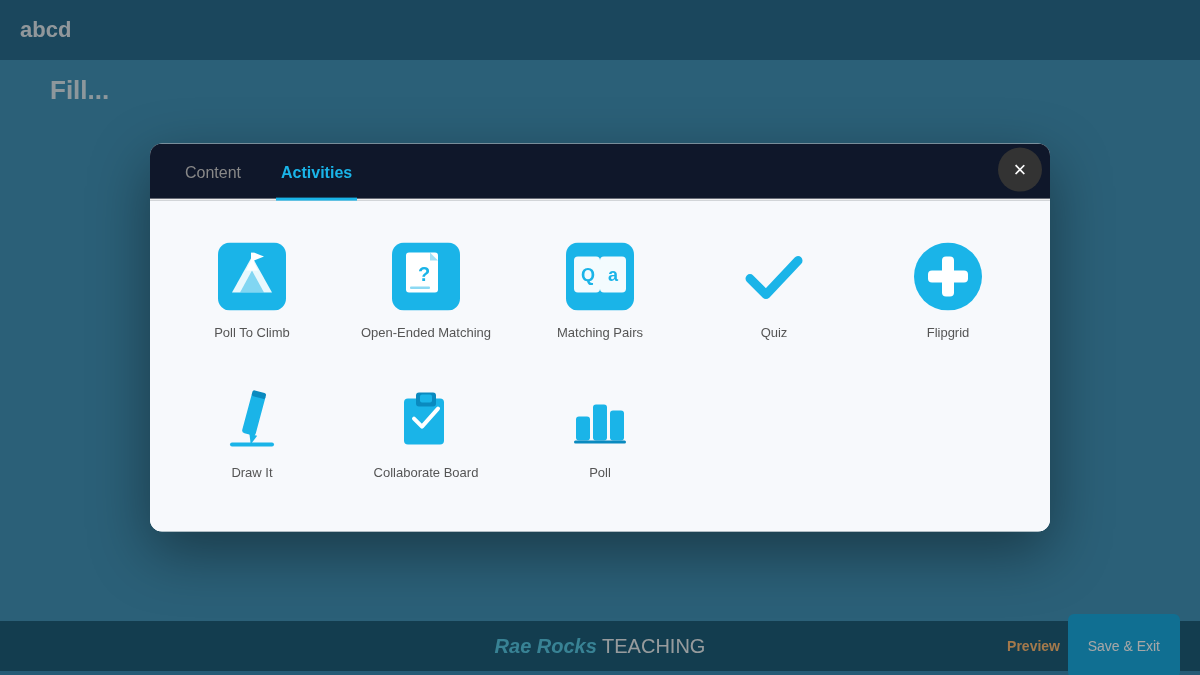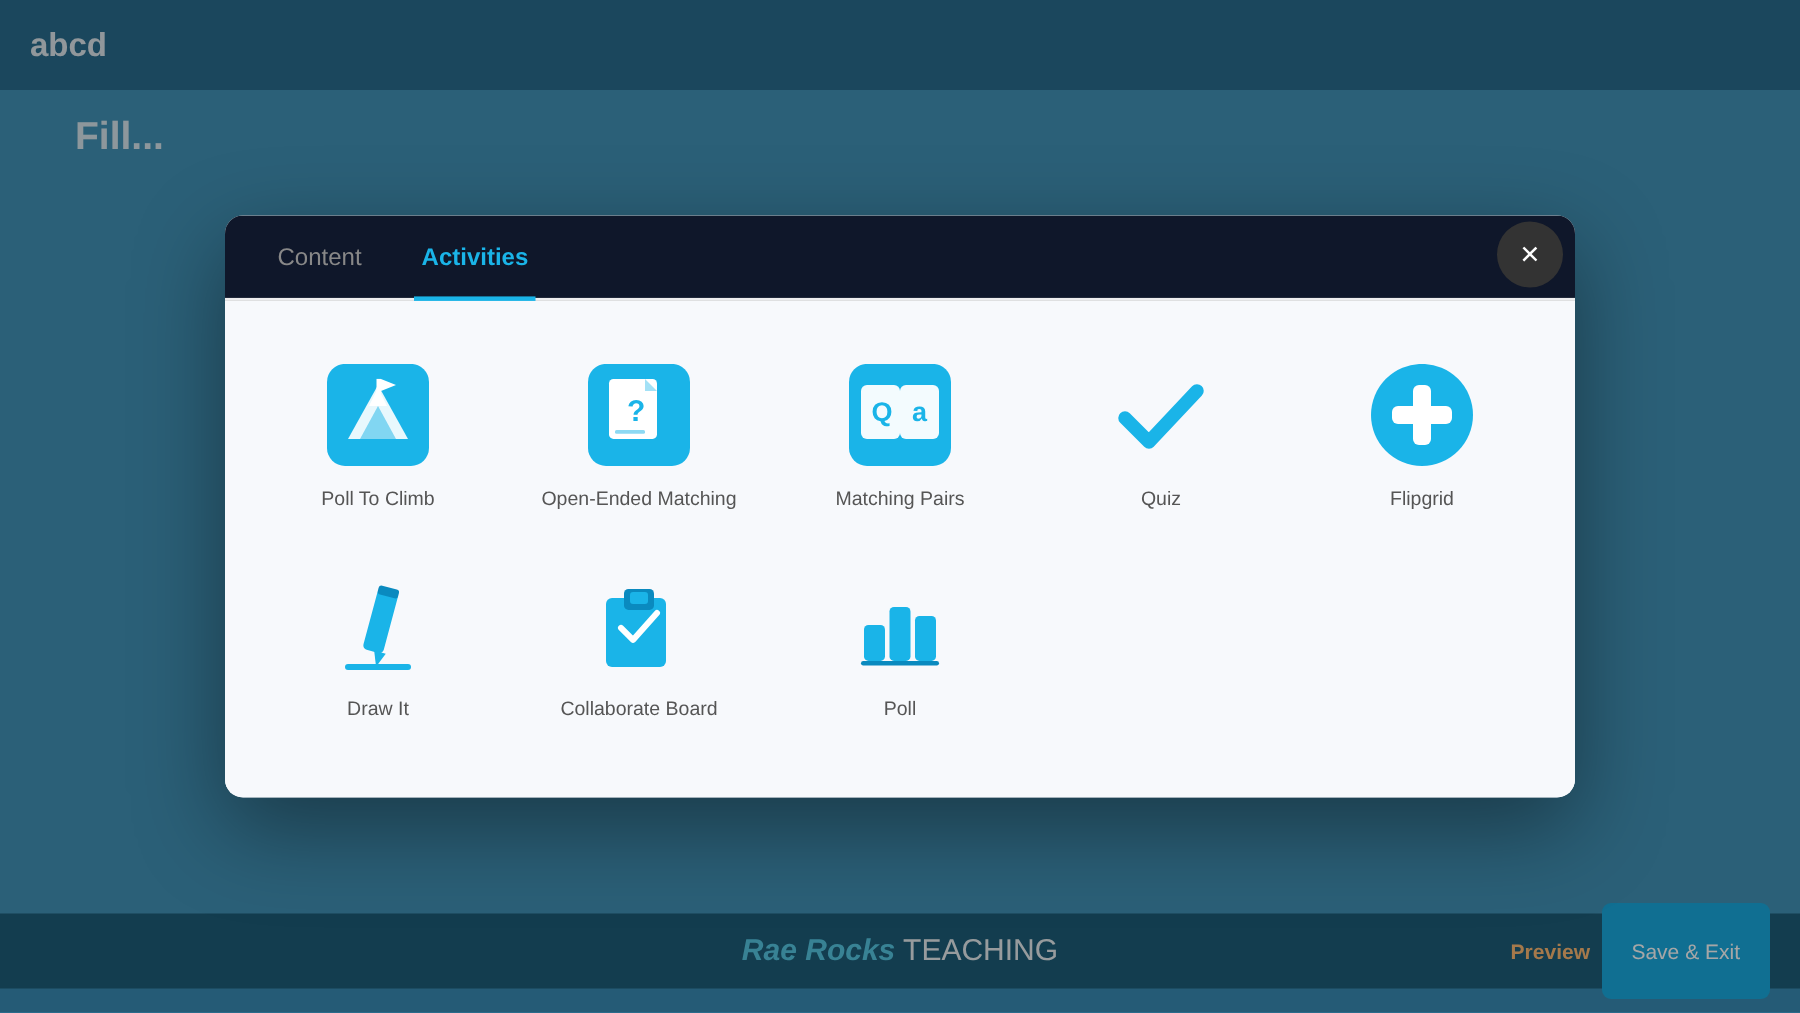--- a/index.html
+++ b/index.html
@@ -35,21 +35,21 @@
       opacity: 0.85;
     }
     .bg-content {
       position: absolute;
       top: 60px; left: 0; right: 0; bottom: 50px;
       background: #4a9abb;
       opacity: 0.6;
     }
     .bg-footer {
       position: absolute;
-      bottom: 16px; left: 0; right: 0;
+      bottom: 4px; left: 0; right: 0;
       height: 50px;
       background: #1e5f7a;
       display: flex;
       align-items: center;
       justify-content: center;
       gap: 20px;
     }
     .bg-footer-brand {
       color: #fff;
       font-size: 20px;

